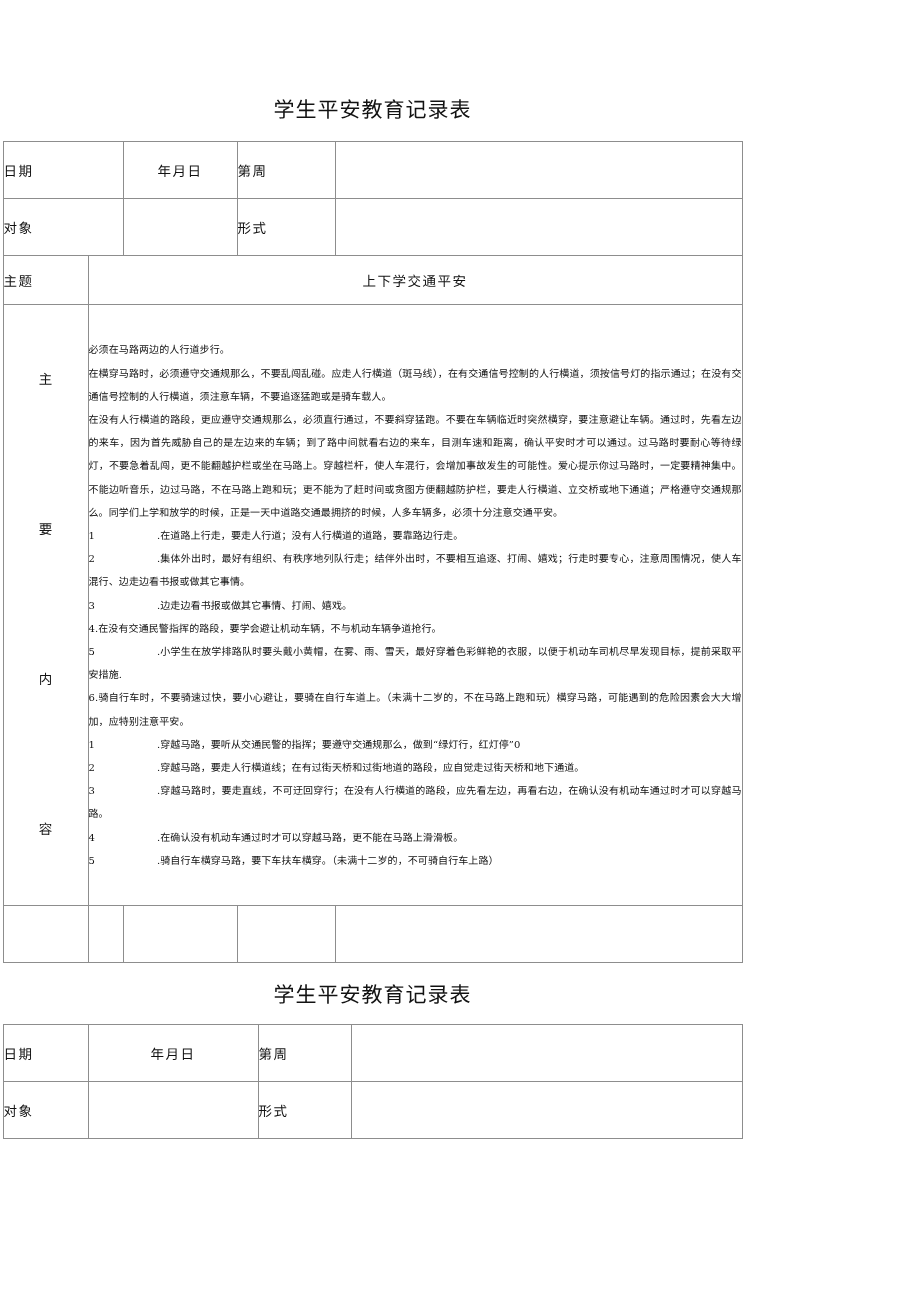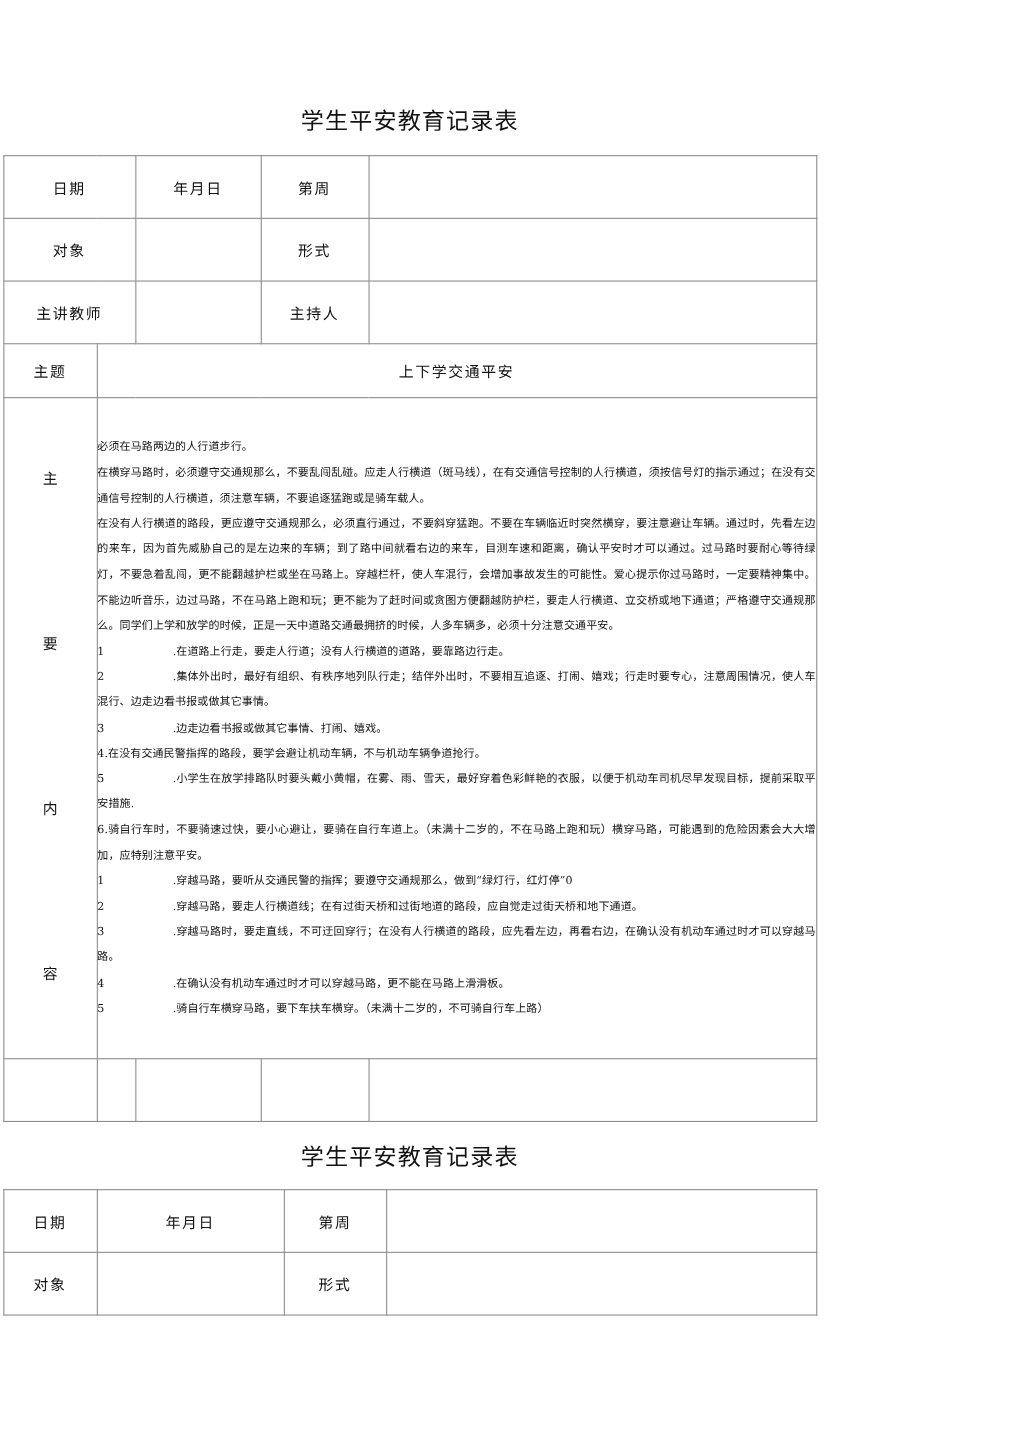--- a/index.html
+++ b/index.html
@@ -50,21 +50,20 @@
     padding: 0;
     vertical-align: middle;
     font-size: 13.5px;
     color: #111111;
   }
   table.form.t1 { width: 739px; margin-top: 18px; }
   table.form.t2 { width: 739px; margin-top: 16px; }
 
   
   td.label {
-    text-align: center;
     font-size: 13.5px;
     letter-spacing: 1.5px;
     color: #141414;
   }
   td.blank { }
 
   td.centerval {
     text-align: center;
     letter-spacing: 1.5px;
   }
@@ -150,26 +149,20 @@
         <td class="blank"></td>
       </tr>
 
       <tr class="r-obj">
         <td class="label" colspan="2">对象</td>
         <td class="blank"></td>
         <td class="label">形式</td>
         <td class="blank"></td>
       </tr>
 
-      <tr class="r-teach">
-        <td class="label" colspan="2">主讲教师</td>
-        <td class="blank"></td>
-        <td class="label">主持人</td>
-        <td class="blank"></td>
-      </tr>
 
       <tr class="r-topic">
         <td class="label">主题</td>
         <td class="centerval" colspan="4">上下学交通平安</td>
       </tr>
 
       <tr>
         <td class="vlabel">
           <div class="vlabel-inner">
             <span>主</span>

